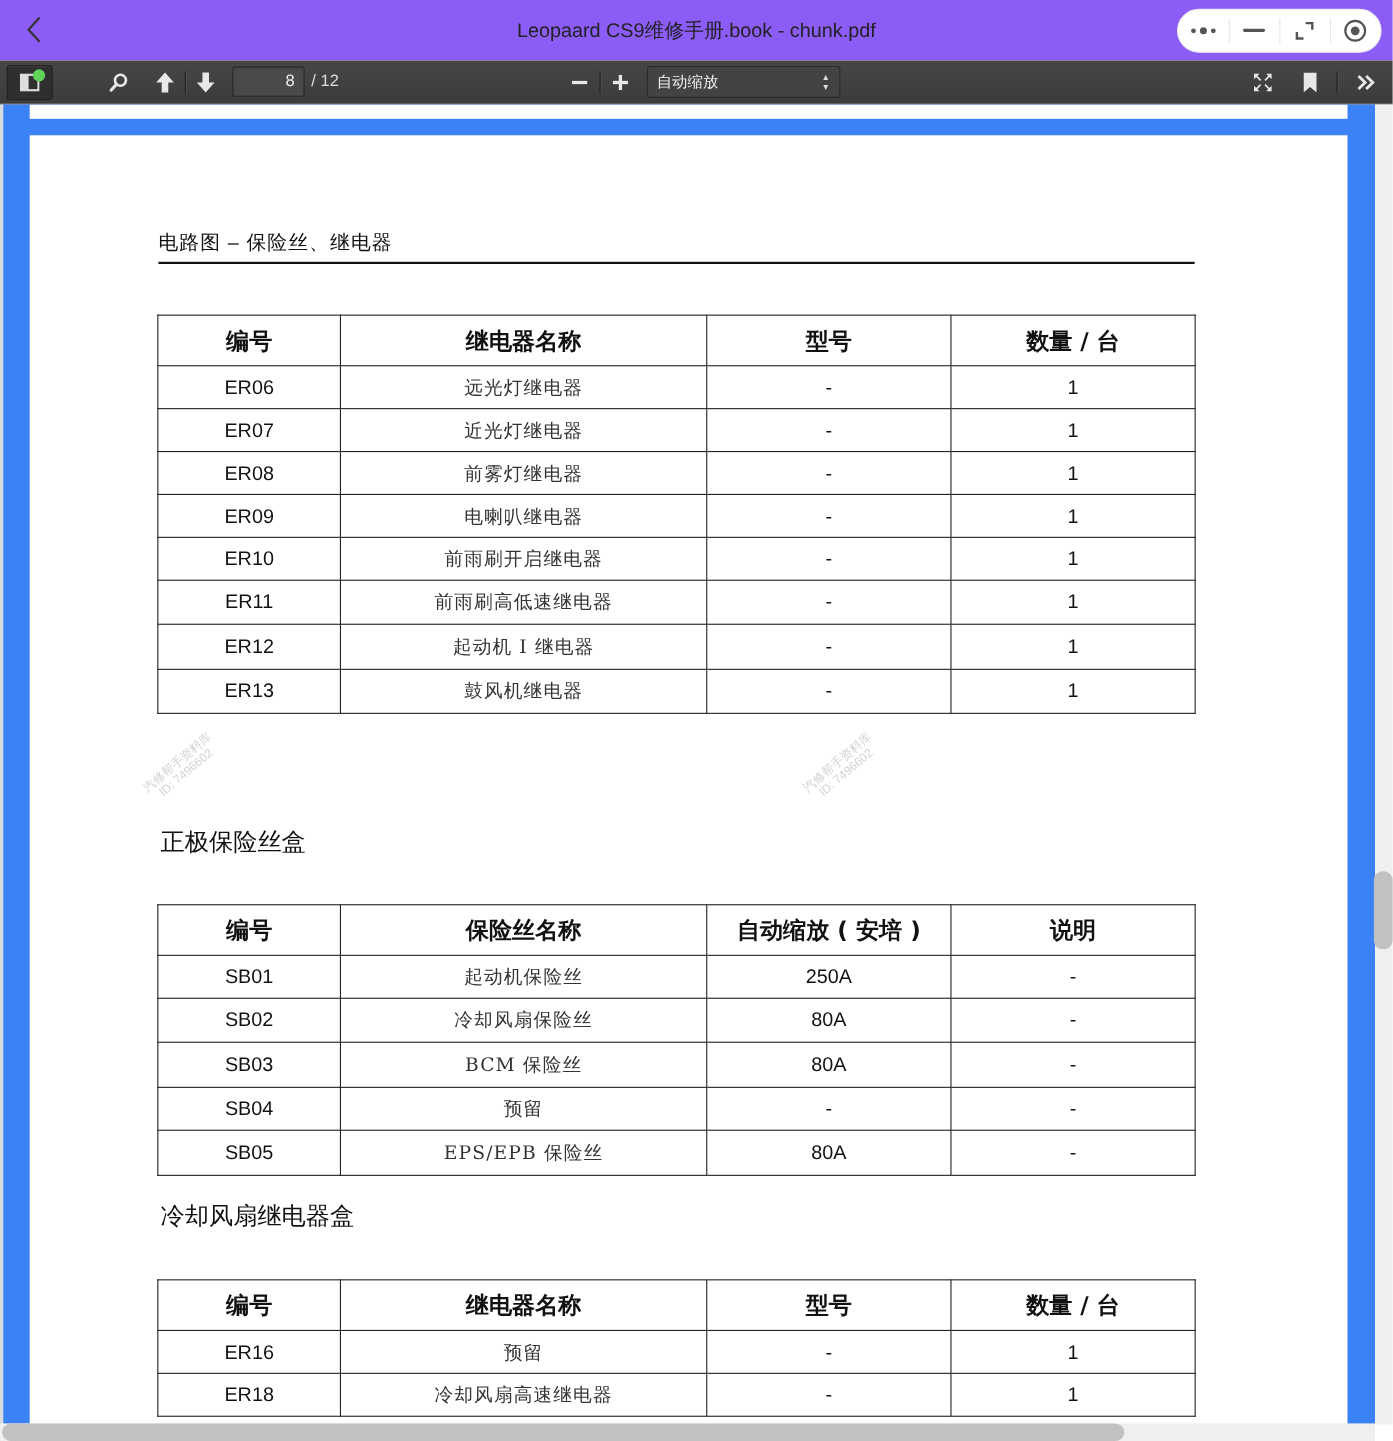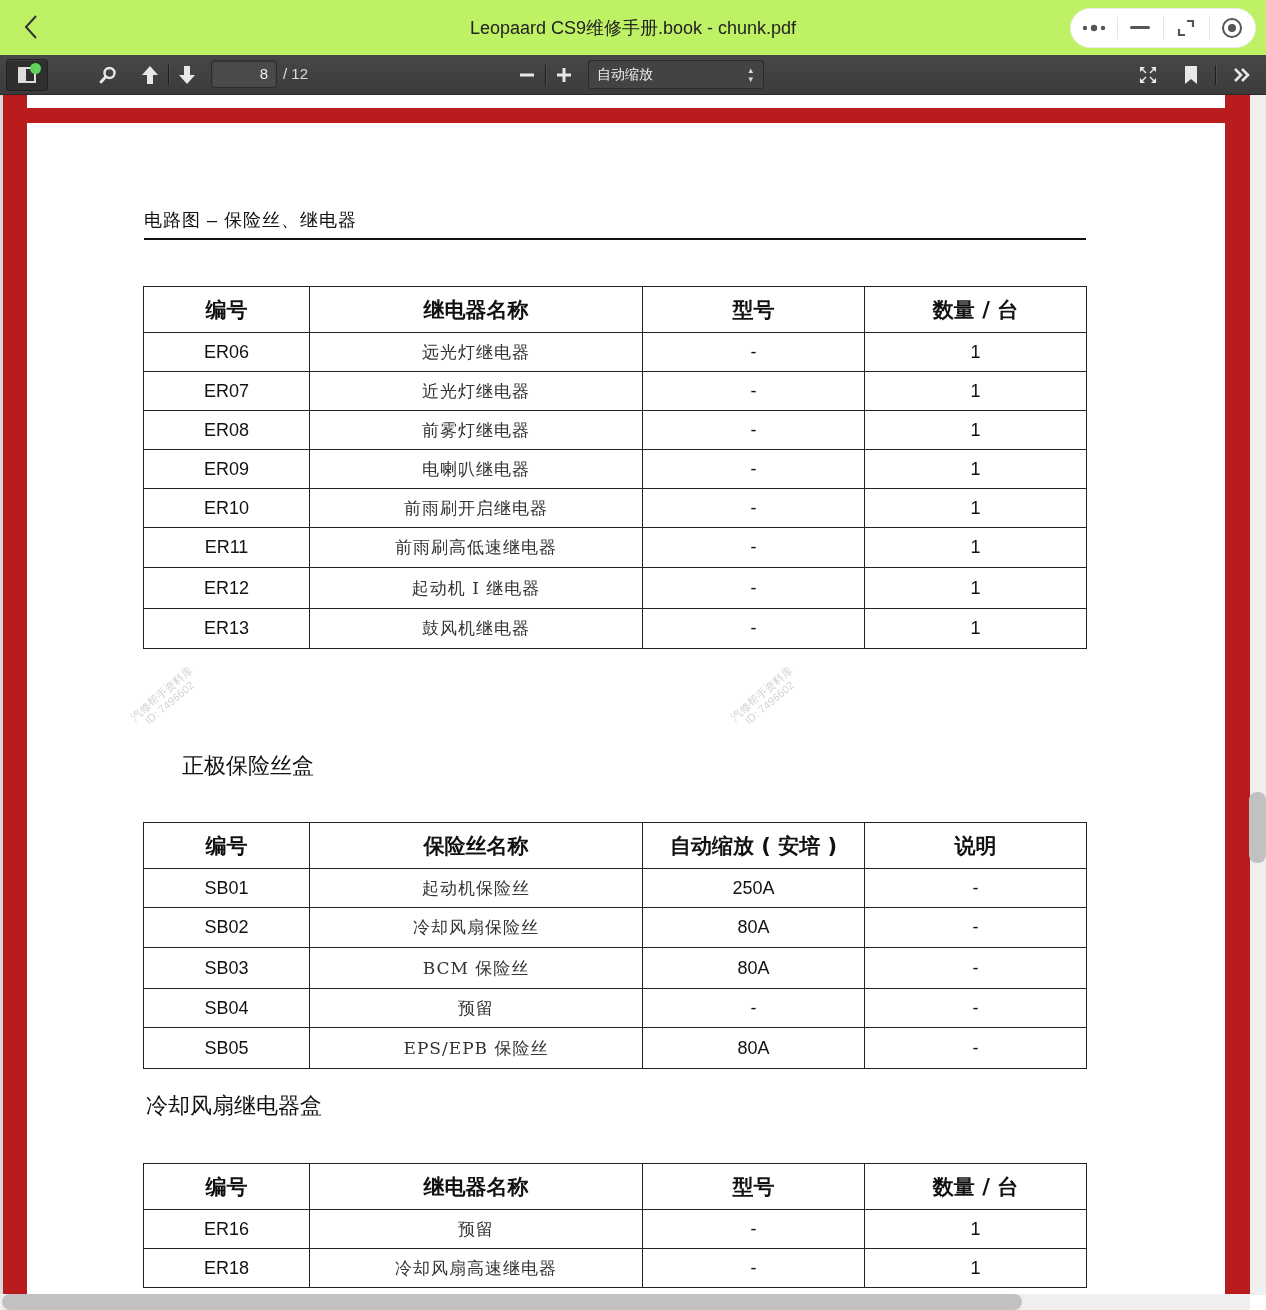--- a/index.html
+++ b/index.html
@@ -1,38 +1,38 @@
 <!DOCTYPE html>
 <html><head>
 <meta charset="utf-8">
 <style>
   * { box-sizing: border-box; margin: 0; padding: 0; }
   html, body { width: 1266px; height: 1310px; overflow: hidden; background: #ffffff; font-family: "Liberation Sans", "DejaVu Sans", sans-serif; }
 
   
-  .titlebar { position: absolute; left: 0; top: 0; width: 1266px; height: 55px; background: #bef264; }
+  .titlebar { position: absolute; left: 0; top: 0; width: 1266px; height: 55px; background: #8b5cf6; }
   .back-btn { position: absolute; left: 16px; top: 12px; width: 30px; height: 30px; display: flex; align-items: center; justify-content: center; cursor: pointer; }
   .title { position: absolute; left: 0; right: 0; top: 16px; text-align: center; font-size: 18px; color: #222; }
   .win-ctrls { position: absolute; right: 10px; top: 8px; height: 40px; width: 186px; border: 1px solid #ececec; border-radius: 20px; display: flex; align-items: center; background: #fff; }
   .win-ctrls .wc { flex: 1; height: 100%; display: flex; align-items: center; justify-content: center; position: relative; cursor: pointer; }
   .win-ctrls .wc + .wc::before { content: ""; position: absolute; left: 0; top: 8px; bottom: 8px; width: 1px; background: #e4e4e4; }
 
   
   .toolbar { position: absolute; left: 0; top: 55px; width: 1266px; height: 40px; background: linear-gradient(#474747, #3b3b3b); border-bottom: 1px solid #2a2a2a; }
   .tb-btn { position: absolute; top: 6px; height: 28px; display: flex; align-items: center; justify-content: center; cursor: pointer; color: #e8e8e8; }
   .sidebar-toggle { left: 6px; width: 42px; top: 4px; height: 32px; background: #2f2f2f; border: 1px solid #222; border-radius: 3px; box-shadow: inset 0 1px 0 rgba(255,255,255,0.06); }
   .green-dot { position: absolute; right: 6px; top: 3px; width: 11px; height: 11px; border-radius: 50%; background: #5fd35a; }
   .tb-sep { position: absolute; top: 10px; width: 1px; height: 20px; background: #1e1e1e; box-shadow: 1px 0 0 rgba(255,255,255,0.08); }
   .page-field { position: absolute; left: 211px; top: 5px; width: 66px; height: 28px; background: #4a4a4a; border: 1px solid #2c2c2c; border-radius: 3px; color: #eee; font-size: 15px; text-align: right; padding-right: 8px; line-height: 26px; box-shadow: inset 0 1px 2px rgba(0,0,0,0.3); }
   .page-count { position: absolute; left: 283px; top: 10px; color: #ddd; font-size: 15px; }
   .zoom-select { position: absolute; left: 588px; top: 5px; width: 176px; height: 29px; background: #434343; border: 1px solid #2a2a2a; border-radius: 3px; color: #eee; font-size: 14px; line-height: 27px; padding-left: 8px; cursor: pointer; }
   .zoom-select .arrows { position: absolute; right: 10px; top: 0; font-size: 9px; line-height: 27px; color: #ddd; }
 
   
-  .viewer { position: absolute; left: 0; top: 95px; width: 1250px; height: 1200px; background: #b91c1c; overflow: hidden; }
+  .viewer { position: absolute; left: 0; top: 95px; width: 1250px; height: 1200px; background: #3b82f6; overflow: hidden; }
   .viewer-left-edge { position: absolute; left: 0; top: 95px; width: 3px; height: 1200px; background: #d7dbe0; }
   .page-prev { position: absolute; left: 27px; top: 0; width: 1198px; height: 13px; background: #fff; }
   .page { position: absolute; left: 27px; top: 28px; width: 1198px; height: 1300px; background: #fff; }
 
   .v-scroll-track { position: absolute; left: 1250px; top: 95px; width: 16px; height: 1200px; background: #efefef; }
   .v-scroll-thumb { position: absolute; left: 1249px; top: 792px; width: 17px; height: 71px; background: #c1c1c1; border-radius: 8px; cursor: pointer; }
   .h-scroll-track { position: absolute; left: 0; top: 1294px; width: 1250px; height: 16px; background: #efefef; }
   .h-scroll-thumb { position: absolute; left: 2px; top: 1294px; width: 1020px; height: 16px; background: #c1c1c1; border-radius: 8px; cursor: pointer; }
 
   
@@ -222,21 +222,21 @@
             <td class="name">鼓风机继电器</td>
             <td>-</td>
             <td>1</td>
           </tr>
       </tbody>
     </table>
 
     <div class="watermark" style="left:100px;top:563px;"><span>汽修帮手资料库</span><br><span>ID: 7496602</span></div>
     <div class="watermark" style="left:700px;top:563px;"><span>汽修帮手资料库</span><br><span>ID: 7496602</span></div>
 
-    <div class="section-title" style="top:628px;margin-left:36px;">正极保险丝盒</div>
+    <div class="section-title" style="top:628px;">正极保险丝盒</div>
     <table class="data" style="top:675px;">
       <colgroup>
           <col class="c1">
           <col class="c2">
           <col class="c3">
           <col class="c4">
         </colgroup>
       <thead>
         <tr>
           <th>编号</th>

